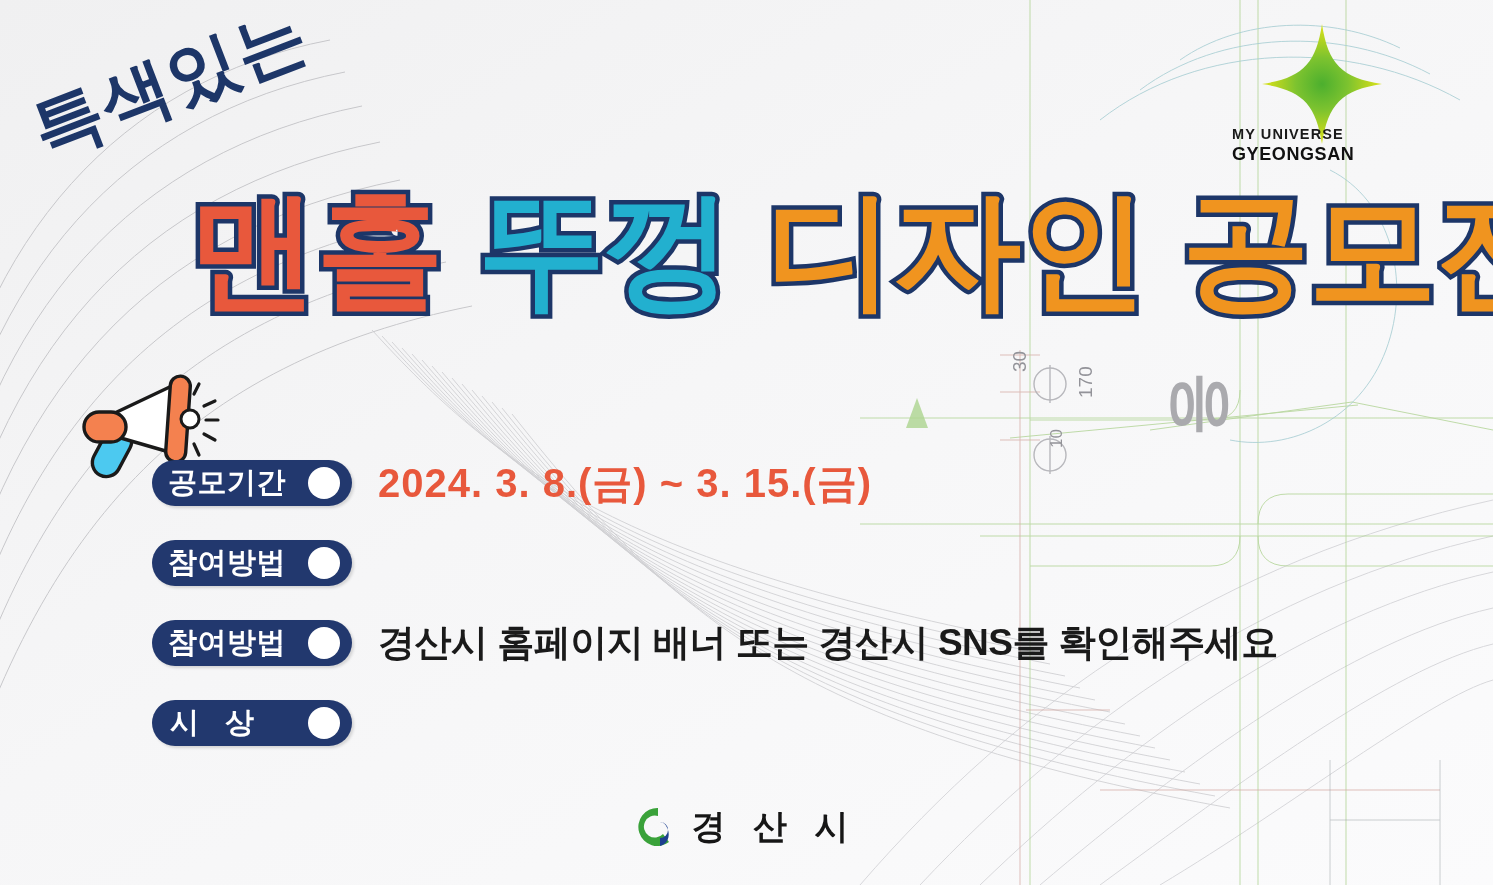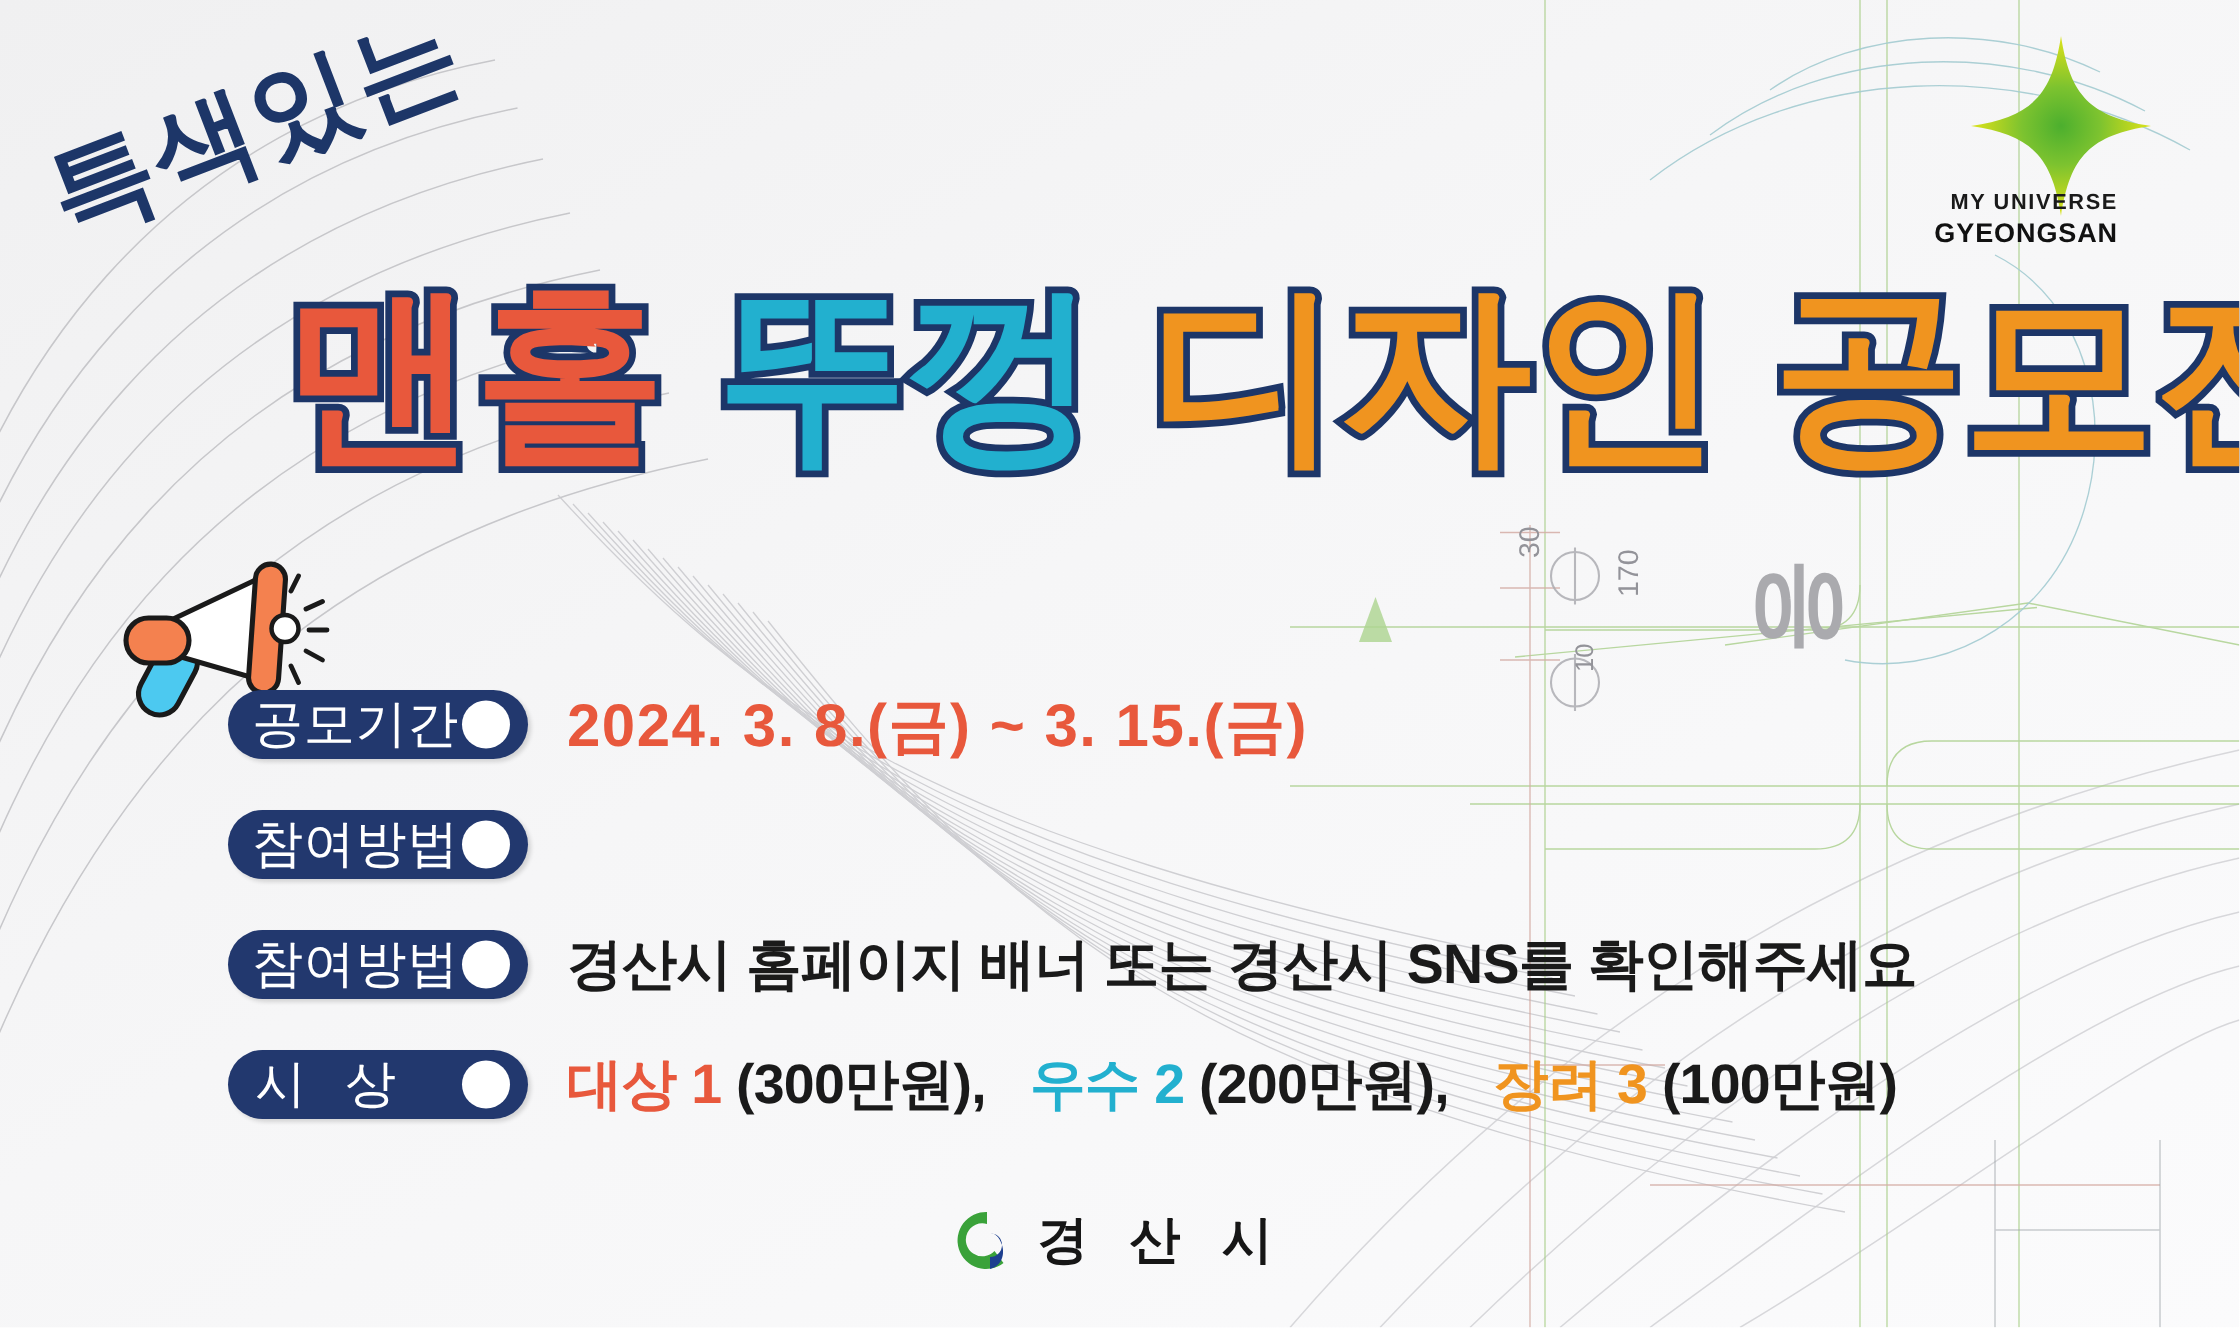--- a/index.html
+++ b/index.html
@@ -28,21 +28,21 @@
     height: 885px;
     pointer-events: none;
   }
 
   
   .brand-logo {
     position: absolute;
     left: 1232px;
     top: 20px;
     width: 180px;
-    text-align: right;
+    text-align: left;
   }
   .brand-star {
     position: relative;
     left: 50%;
     transform: translateX(-50%);
     width: 128px;
     height: 128px;
   }
   .brand-text-top {
     font-size: 14.5px;
@@ -123,22 +123,22 @@
     width: 200px;
     height: 46px;
     background: #22386e;
     border-radius: 23px 23px 23px 23px;
     display: flex;
     align-items: center;
     box-shadow: 2px 2px 3px rgba(0,0,0,0.14);
   }
   .badge-label {
     color: #ffffff;
-    font-size: 34px;
-    font-weight: normal;
+    font-size: 29px;
+    font-weight: bold;
     padding-left: 16px;
     letter-spacing: 0.5px;
     white-space: nowrap;
   }
   .badge-label.spaced { letter-spacing: 26px; padding-left: 18px; }
   .badge-dot {
     position: absolute;
     right: 12px;
     top: 50%;
     transform: translateY(-50%);
@@ -363,30 +363,20 @@
         <span class="badge-dot"></span>
       </div>
       <div class="info-value">경산시 홈페이지 배너 또는 경산시 SNS를 확인해주세요</div>
     </div>
 
     <div class="info-row">
       <div class="badge">
         <span class="badge-label spaced">시상</span>
         <span class="badge-dot"></span>
       </div>
-      <div class="info-value">
-        <span class="prize-grand">대상 1</span>
-        <span class="prize-amount">(300만원),</span>
-        &nbsp;
-        <span class="prize-excellent">우수 2</span>
-        <span class="prize-amount">(200만원),</span>
-        &nbsp;
-        <span class="prize-encourage">장려 3</span>
-        <span class="prize-amount">(100만원)</span>
-      </div>
     </div>
   </div>
 
   <div class="footer-logo">
     <svg class="footer-mark" viewBox="0 0 44 44">
       <path d="M22 3 A19 19 0 1 0 33 37 L27 29 A11 11 0 1 1 22 11 Z" fill="#3aa23a"></path>
       <path d="M24 17 A8 8 0 1 1 24 33 L24 41 C32 39 34 31 32 25 C30 19 27 17 24 17 Z" fill="#1d3f8f"></path>
     </svg>
     <span class="footer-name">경 산 시</span>
   </div>

